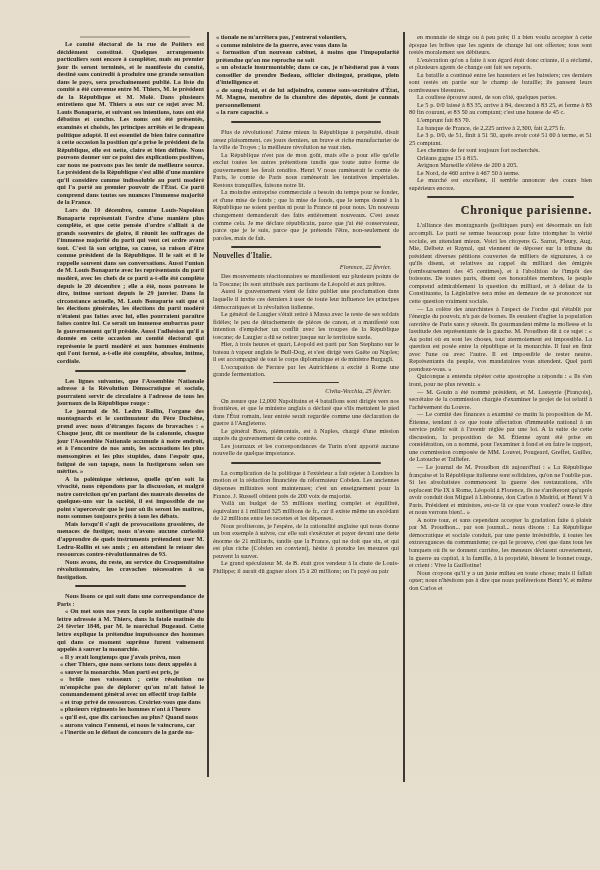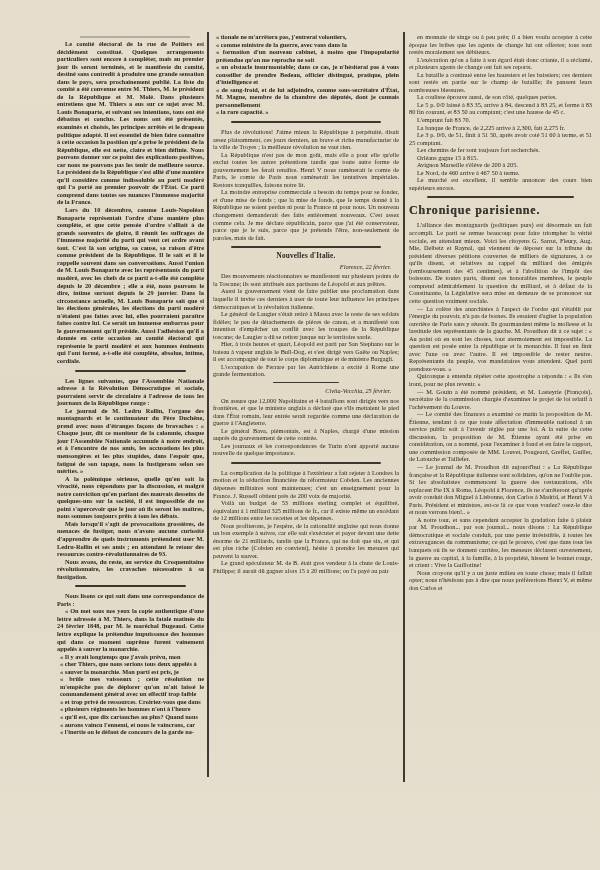--- a/index.html
+++ b/index.html
@@ -31,26 +31,26 @@
     position: absolute; width: 2px; background: #3e3a33;
   }
   .vr1 { left: 207px; top: 32px; height: 745px; }
   .vr2 { left: 403px; top: 32px; height: 750px; }
   p { margin: 0; text-indent: 8px; }
   .bold { font-weight: bold; }
   .sep {
     height: 2px; background: #3b372f; margin: 5px 18px; border-radius: 1px;
   }
   .section-title {
-    text-align: center; font-weight: bold; font-size: 7.2px; margin: 4px 0 2px 0;
+    font-weight: bold; font-size: 7.2px; margin: 4px 0 2px 0;
     letter-spacing: 0.2px;
   }
   .dateline { text-align: right; font-style: italic; padding-right: 8px; margin: 1px 0 2px 0; }
   .chronique {
-    text-align: left; font-weight: bold; font-size: 12px; line-height: 14px;
+    text-align: right; font-weight: bold; font-size: 12px; line-height: 14px;
     margin: 4px 0 4px 0; letter-spacing: 0.8px; color: #3b362e;
     text-shadow: 0 0 0.6px #555;
   }
   .quote p { text-indent: 0; padding-left: 3px; }
 </style>
 </head>
 <body>
 
 <div class="page">
   <div class="header-ghost"></div>

